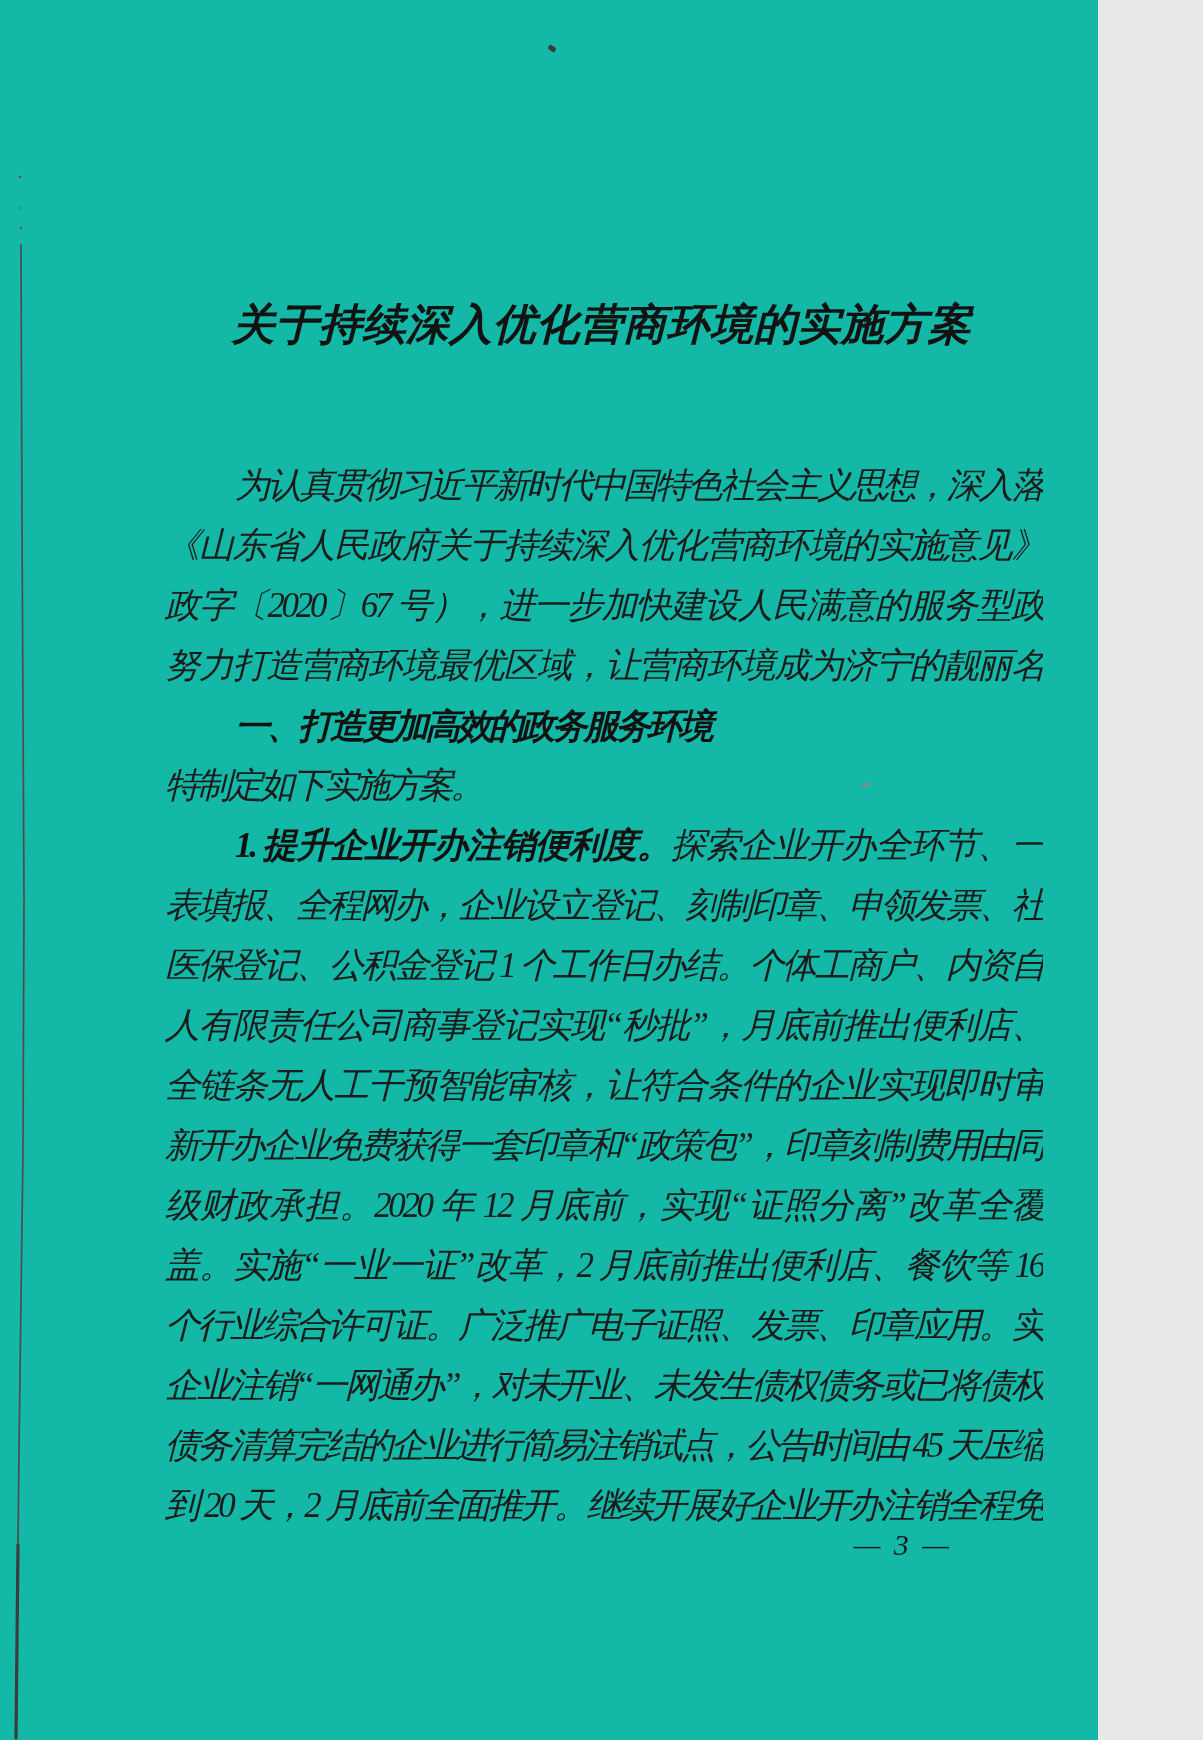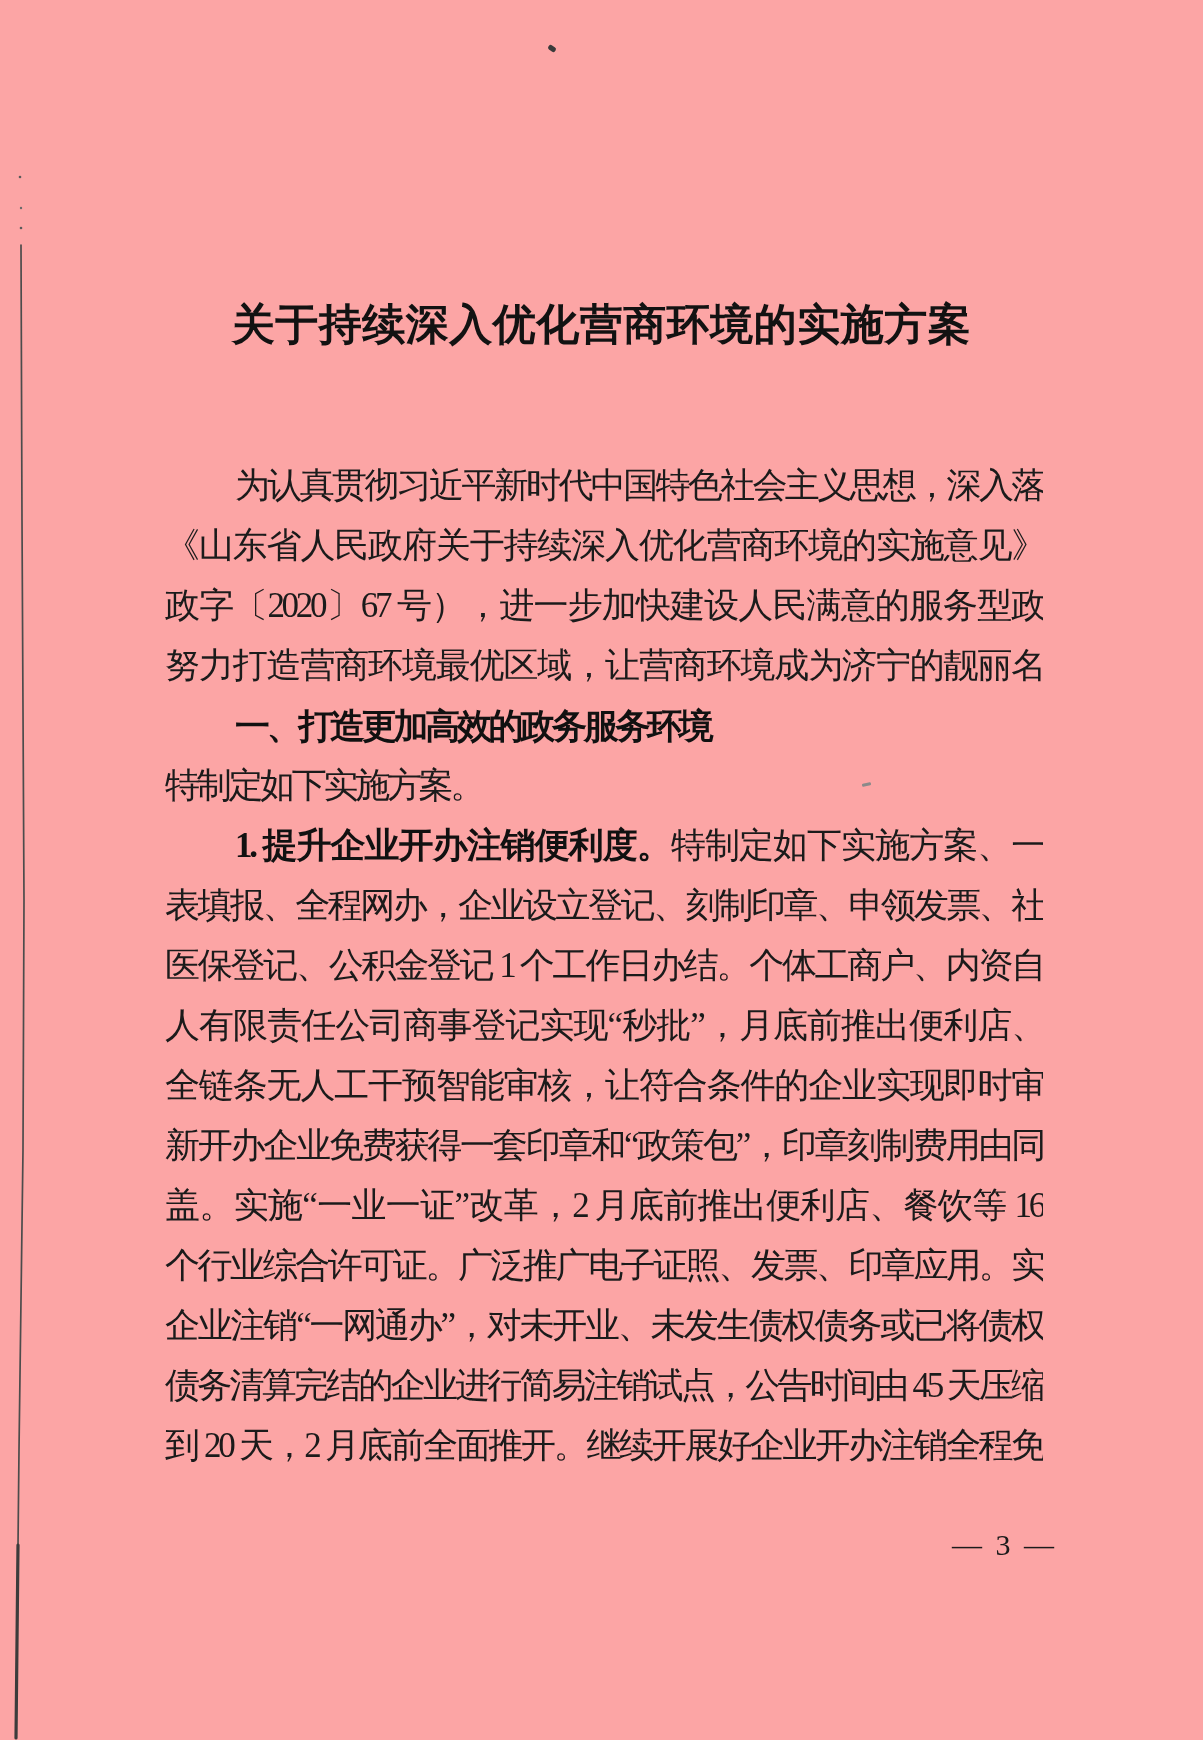--- a/index.html
+++ b/index.html
@@ -2,26 +2,27 @@
 <html><head>
 <meta charset="utf-8">
 <style>
   html, body {
     margin: 0;
     padding: 0;
     background: #e8e8e8;
   }
   .page {
     position: relative;
-    width: 1203px;
+    width: 1098px;
     height: 1740px;
-    background: #fca5a5;
+    background: #14b8a6;
     overflow: hidden;
     font-family: "Liberation Serif", "DejaVu Serif", serif;
     color: #1a1a1a;
+    font-style: italic;
   }
   .doc-title {
     position: absolute;
     top: 296px;
     left: 0;
     width: 1203px;
     text-align: center;
     font-family: "Liberation Sans", "DejaVu Sans", sans-serif;
     font-weight: bold;
     font-size: 43px;
@@ -109,26 +110,27 @@
 
   <div class="body-block">
     <div class="tl j indent">为认真贯彻习近平新时代中国特色社会主义思想，深入落实</div>
     <div class="tl j">《山东省人民政府关于持续深入优化营商环境的实施意见》（鲁</div>
     <div class="tl j">政字〔2020〕67 号），进一步加快建设人民满意的服务型政府，</div>
     <div class="tl j">努力打造营商环境最优区域，让营商环境成为济宁的靓丽名片，</div>
     <div class="tl sec-heading indent">一、打造更加高效的政务服务环境</div>
 
     <div class="tl">特制定如下实施方案。</div>
 
-    <div class="tl j indent"><span class="lead-bold">1. 提升企业开办注销便利度。</span><span>特制定如下实施方案、一</span></div>
+    <div class="tl j indent"><span class="lead-bold">1. 提升企业开办注销便利度。</span><span>探索企业开办全环节、一</span></div>
     <div class="tl j">表填报、全程网办，企业设立登记、刻制印章、申领发票、社保</div>
     <div class="tl j">医保登记、公积金登记 1 个工作日办结。个体工商户、内资自然</div>
     <div class="tl j">人有限责任公司商事登记实现“秒批”，月底前推出便利店、</div>
     <div class="tl j">全链条无人工干预智能审核，让符合条件的企业实现即时审批。</div>
     <div class="tl j">新开办企业免费获得一套印章和“政策包”，印章刻制费用由同</div>
+    <div class="tl j">级财政承担。2020 年 12 月底前，实现“证照分离”改革全覆</div>
     <div class="tl j">盖。实施“一业一证”改革，2 月底前推出便利店、餐饮等 16</div>
     <div class="tl j">个行业综合许可证。广泛推广电子证照、发票、印章应用。实施</div>
     <div class="tl j">企业注销“一网通办”，对未开业、未发生债权债务或已将债权</div>
     <div class="tl j">债务清算完结的企业进行简易注销试点，公告时间由 45 天压缩</div>
     <div class="tl j">到 20 天，2 月底前全面推开。继续开展好企业开办注销全程免</div>
   </div>
 
   <div class="page-number">— 3 —</div>
 
 </div>

